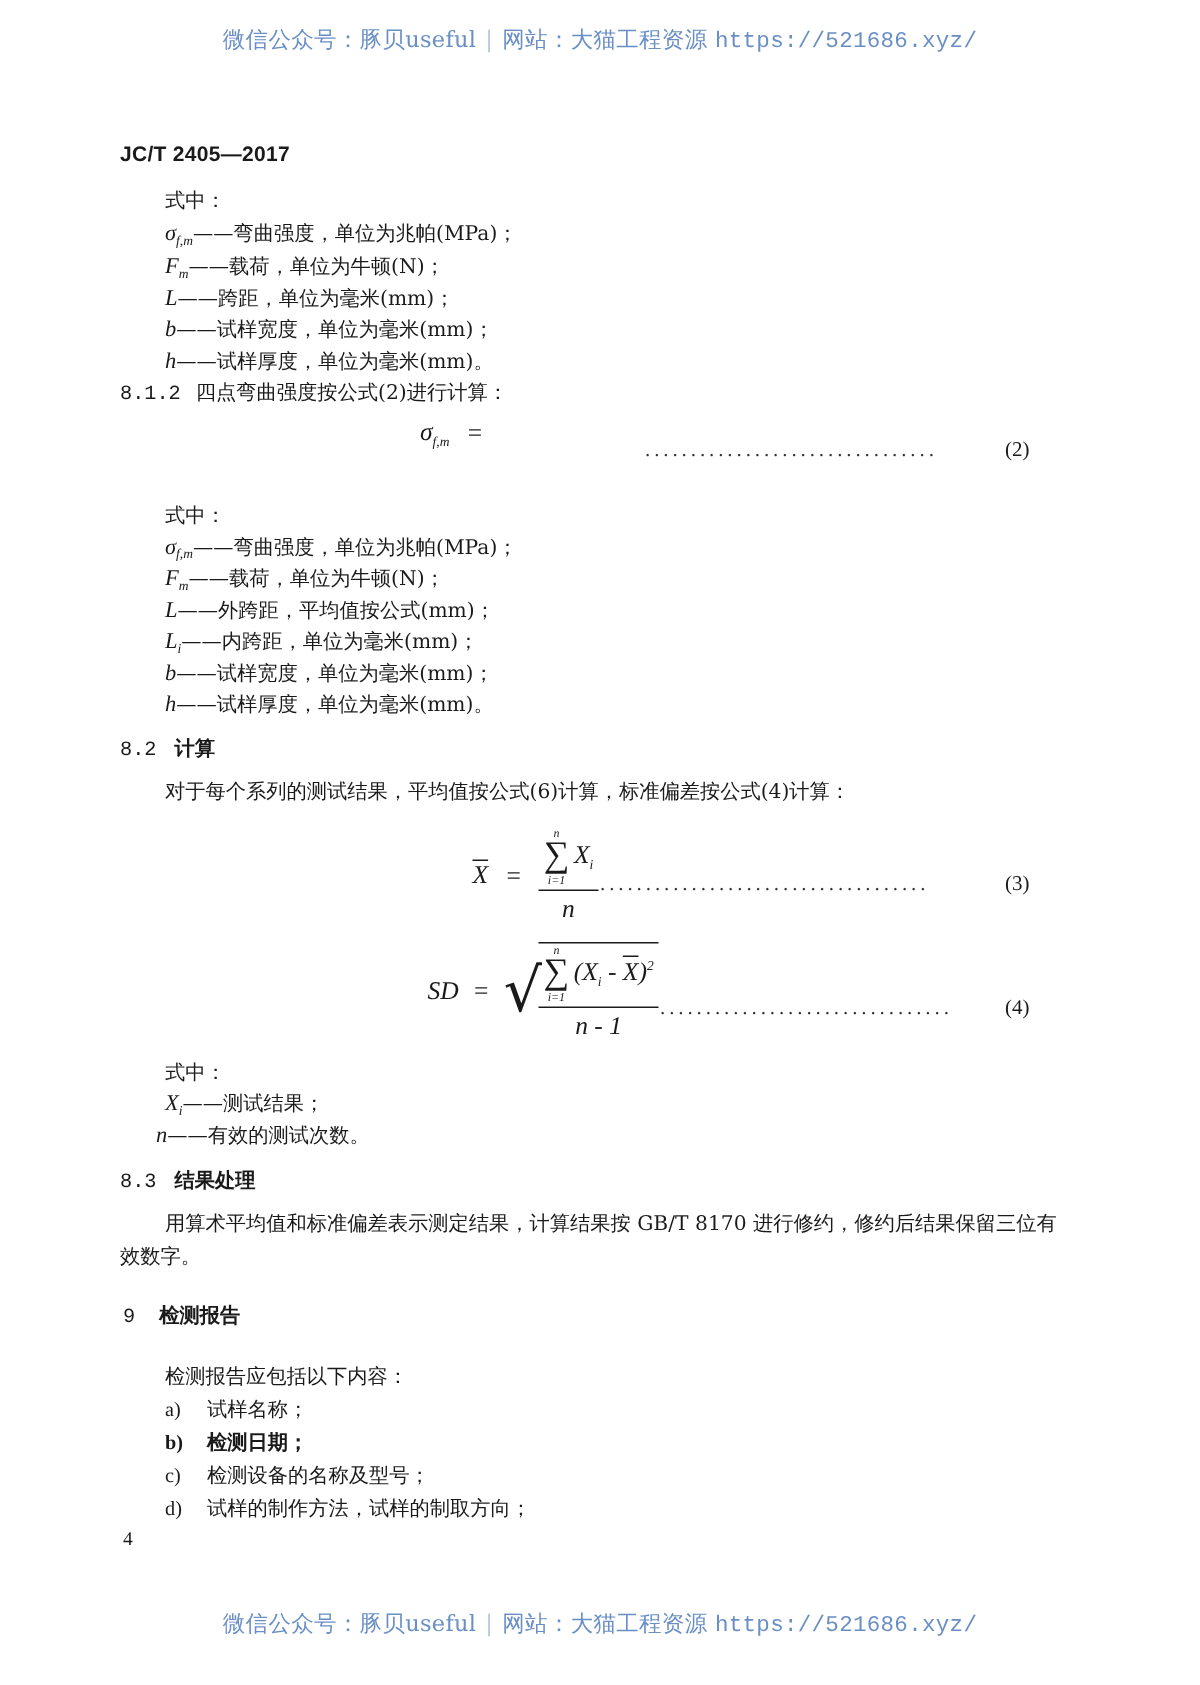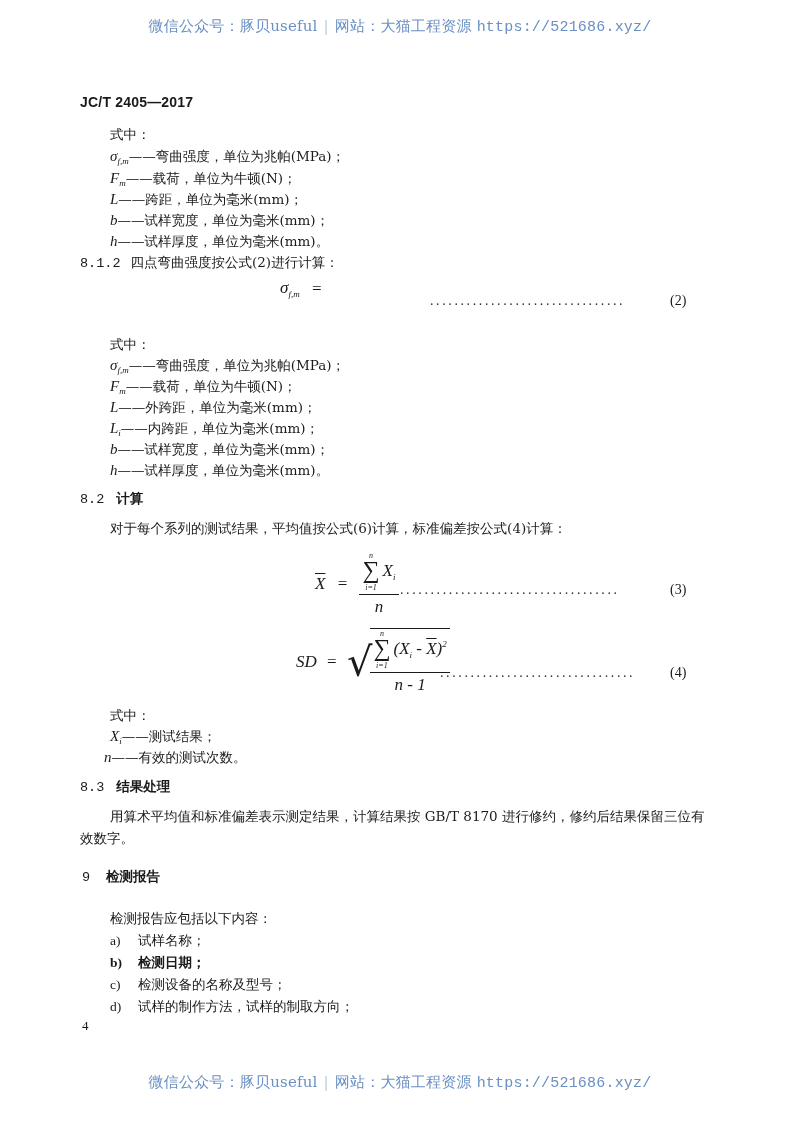--- a/index.html
+++ b/index.html
@@ -54,21 +54,21 @@
 <div class="abs formula" style="left:280px; top:278px;">
   <span style="vertical-align:middle;"><span>σ</span><sub style="font-size:9px;">f,m</sub></span>
   <span class="ni" style="vertical-align:middle; margin:0 8px;">=</span>
 </div>
 <div class="abs dots" style="left:430px; top:293px;">................................</div>
 <div class="abs eqno" style="left:670px; top:293px;">(2)</div>
 
 <div class="abs line" style="left:110px; top:334px;">式中：</div>
 <div class="abs line" style="left:110px; top:355px;"><span class="sym"><span>σ</span><sub>f,m</sub></span><span>——弯曲强度，单位为兆帕(MPa)；</span></div>
 <div class="abs line" style="left:110px; top:376px;"><span class="sym"><span>F</span><sub>m</sub></span><span>——载荷，单位为牛顿(N)；</span></div>
-<div class="abs line" style="left:110px; top:397px;"><span class="sym"><span>L</span></span><span>——外跨距，单位为毫米(mm)；</span></div>
+<div class="abs line" style="left:110px; top:397px;"><span class="sym"><span>L</span></span><span>——外跨距，平均值按公式(mm)；</span></div>
 <div class="abs line" style="left:110px; top:418px;"><span class="sym"><span>L</span><sub>i</sub></span><span>——内跨距，单位为毫米(mm)；</span></div>
 <div class="abs line" style="left:110px; top:439px;"><span class="sym"><span>b</span></span><span>——试样宽度，单位为毫米(mm)；</span></div>
 <div class="abs line" style="left:110px; top:460px;"><span class="sym"><span>h</span></span><span>——试样厚度，单位为毫米(mm)。</span></div>
 
 <div class="abs heading" style="left:80px; top:490px;"><span class="num">8.2</span><span>计算</span></div>
 <div class="abs line" style="left:110px; top:518px;">对于每个系列的测试结果，平均值按公式(6)计算，标准偏差按公式(4)计算：</div>
 
 <div class="abs formula" style="left:315px; top:551px;">
   <span class="overline" style="vertical-align:middle;">X</span>
   <span class="ni" style="vertical-align:middle; margin:0 8px;">=</span>
@@ -77,21 +77,21 @@
       <span style="display:inline-block; text-align:center;"><span class="lim">n</span><span class="sigma">∑</span><span class="lim">i=1</span></span>
       <span><span>X</span><sub style="font-size:9px;">i</sub></span>
     </span>
     <span class="den-p">n</span>
   </span>
 </div>
 <div class="abs dots" style="left:400px; top:582px;">....................................</div>
 <div class="abs eqno" style="left:670px; top:582px;">(3)</div>
 
 <div class="abs formula" style="left:285px; top:628px;">
-  <span style="vertical-align:middle;margin-left:11px;">SD</span>
+  <span style="vertical-align:middle;">SD</span>
   <span class="ni" style="vertical-align:middle; margin:0 6px;">=</span>
   <span class="ni" style="font-size:40px; vertical-align:middle; font-style:normal; font-family:'DejaVu Serif',serif;">√</span><span class="frac" style="border-top:1px solid #1a1a1a; margin-left:-2px;">
     <span class="num-p" style="display:flex; align-items:center; justify-content:center; gap:3px;">
       <span style="display:inline-block; text-align:center;"><span class="lim">n</span><span class="sigma">∑</span><span class="lim">i=1</span></span>
       <span><span>(X</span><sub style="font-size:9px;">i</sub><span> - </span><span class="overline">X</span><span>)</span><sup style="font-size:9px;">2</sup></span>
     </span>
     <span class="den-p">n - 1</span>
   </span>
 </div>
 <div class="abs dots" style="left:440px; top:665px;">................................</div>

